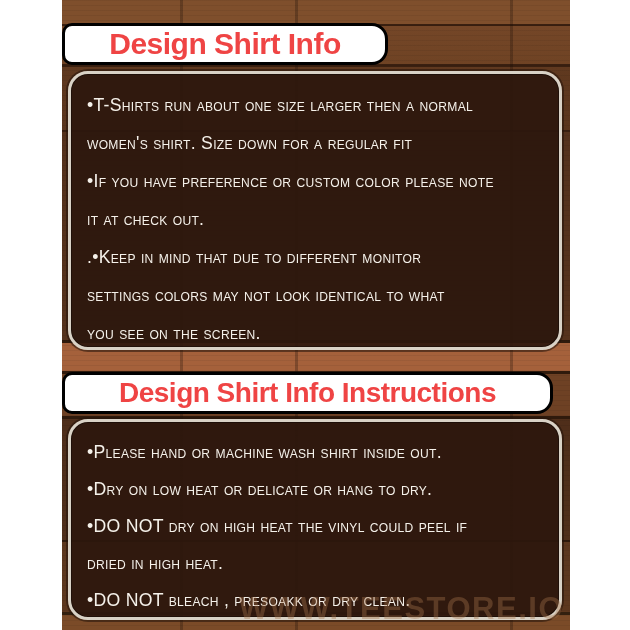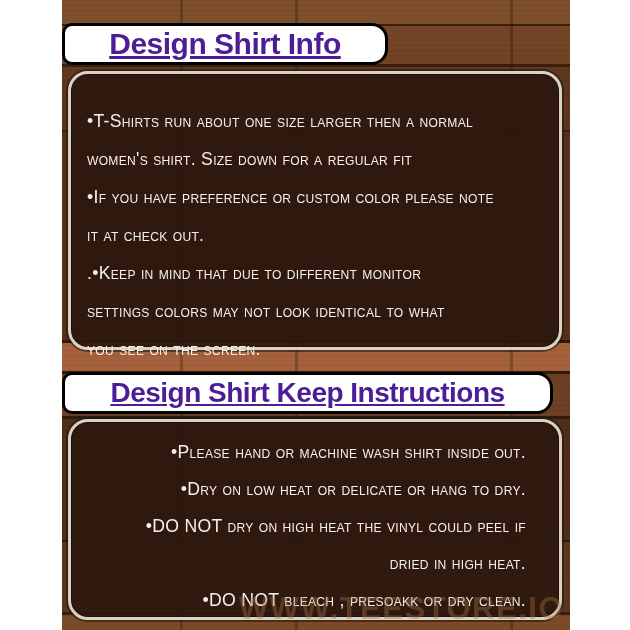--- a/index.html
+++ b/index.html
@@ -34,36 +34,35 @@
         #2f1a0c 540px, #2f1a0c 542px,
         #5c371e 542px, #5c371e 612px,
         #33200f 612px, #33200f 615px,
         #7b4b28 615px, #7b4b28 630px);
   }
   
   .header {
     position:absolute; display:flex; align-items:center; justify-content:center;
     background:#ffffff; border:3px solid #000000;
     border-radius:10px 16px 16px 10px;
-    font-weight:bold; color:#4c1d95; letter-spacing:-0.5px;
+    font-weight:bold; color:#ef4444; letter-spacing:-0.5px;
     box-sizing:border-box;
-    text-decoration:underline;
   }
   .header1 { left:62px; top:23px;  width:326px; height:42px; font-size:30px; }
   .header2 { left:62px; top:372px; width:491px; height:42px; font-size:28px; }
   
   .panel {
     position:absolute; box-sizing:border-box;
     background:rgba(44,23,13,0.92);
     border:3px solid #d9d2c6; border-radius:20px;
     box-shadow:0 0 0 2px rgba(35,18,9,0.55), inset 0 0 0 1px rgba(0,0,0,0.35);
     color:#f5f1ea;
   }
-  .panel1 { left:68px; top:71px;  width:494px; height:279px; padding:28px 0 0 16px; }
-  .panel2 { left:68px; top:419px; width:494px; height:201px; padding:11px 0 8px 16px;text-align:right; }
+  .panel1 { left:68px; top:71px;  width:494px; height:279px; padding:12px 0 0 16px; }
+  .panel2 { left:68px; top:419px; width:494px; height:201px; padding:11px 0 8px 16px; }
   .line {
     white-space:nowrap; overflow:visible;
     font-variant:small-caps; font-size:19px; letter-spacing:0.3px;
     transform:scaleX(0.93); transform-origin:0 50%;
   }
   .panel1 .line { height:38px; line-height:38px; }
   .panel2 .line { height:37px; line-height:37px; }
   
   .wm-hashtag {
     position:absolute; left:62px; top:341px; width:508px; height:30px;
@@ -92,21 +91,21 @@
     <div class="line">women's shirt. Size down for a regular fit</div>
     <div class="line">•If you have preference or custom color please note</div>
     <div class="line">it at check out.</div>
     <div class="line">.•Keep in mind that due to different monitor</div>
     <div class="line">settings colors may not look identical to what</div>
     <div class="line">you see on the screen.</div>
   </div>
 
 
   <div class="header header2">
-    <span>Design Shirt Keep Instructions</span>
+    <span>Design Shirt Info Instructions</span>
   </div>
 
   <div class="panel panel2">
     <div class="line">•Please hand or machine wash shirt inside out.</div>
     <div class="line">•Dry on low heat or delicate or hang to dry.</div>
     <div class="line">•DO NOT dry on high heat the vinyl could peel if</div>
     <div class="line">dried in high heat.</div>
     <div class="line">•DO NOT bleach , presoakk or dry clean.</div>
   </div>
 

